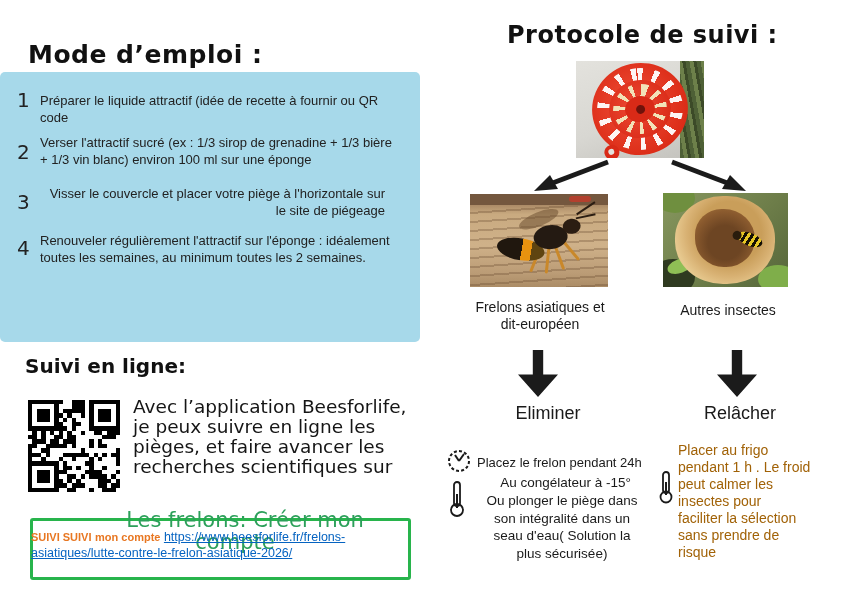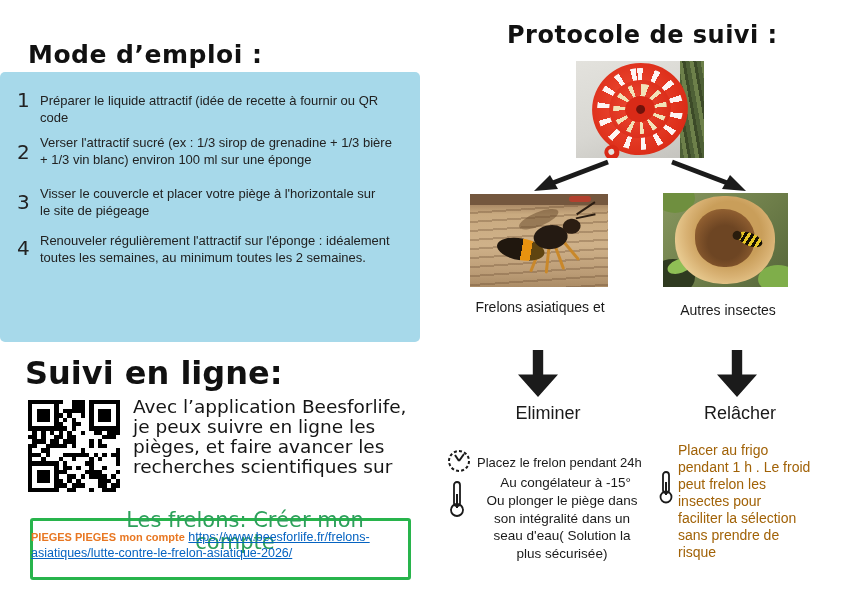--- a/index.html
+++ b/index.html
@@ -5,21 +5,21 @@
   html,body{margin:0;padding:0;background:#fff;}
   #page{position:relative;width:842px;height:595px;background:#fff;overflow:hidden;
         font-family:"Liberation Sans",sans-serif;color:#1a1a1a;border-radius:28px;}
   .abs{position:absolute;}
   .gothic{font-family:"DejaVu Sans",sans-serif;}
   
   .h-main{font-weight:bold;font-size:25px;letter-spacing:.5px;color:#111;}
   .blue-panel{left:0;top:72px;width:420px;height:270px;background:#a7d9ea;border-radius:5px;}
   .step-num{font-size:20px;color:#222;font-family:"DejaVu Sans",sans-serif;}
   .step-text{font-size:13px;line-height:17px;color:#222;}
-  .h-online{font-weight:bold;font-size:32px;color:#111;}
+  .h-online{font-weight:bold;font-size:20px;color:#111;}
   .qr-box{left:28px;top:398px;width:92px;height:96px;}
   .para{font-size:18.5px;line-height:20px;color:#151515;}
   .green-big{font-size:21px;color:#2ca05a;text-align:center;z-index:1;}
   .green-box{left:30px;top:518px;width:375px;height:56px;border:3px solid #28b44c;border-radius:3px;background:transparent;z-index:0;}
   .box-line{left:31px;top:529px;width:372px;z-index:2;font-size:12.5px;line-height:16px;}
   .tag-orange{color:#e87722;font-weight:bold;font-size:11px;}
   .link{color:#0563c1;text-decoration:underline;}
   
   .photo{overflow:hidden;}
   .label{font-size:14px;line-height:17px;text-align:center;color:#1a1a1a;}
@@ -82,21 +82,21 @@
 
   <div class="abs blue-panel"></div>
 
   <div class="abs step-num" style="left:17px;top:88px;">1</div>
   <div class="abs step-text" style="left:40px;top:92px;width:345px;">Préparer le liquide attractif (idée de recette à fournir ou QR code</div>
 
   <div class="abs step-num" style="left:17px;top:140px;">2</div>
   <div class="abs step-text" style="left:40px;top:134px;width:355px;">Verser l'attractif sucré (ex : 1/3 sirop de grenadine + 1/3 bière + 1/3 vin blanc) environ 100 ml sur une éponge</div>
 
   <div class="abs step-num" style="left:17px;top:190px;">3</div>
-  <div class="abs step-text" style="left:40px;top:185px;width:345px;">Visser le couvercle et placer votre piège à l'horizontale sur le site de piégeage</div>
+  <div class="abs step-text" style="left:40px;top:185px;width:345px;text-align:right;">Visser le couvercle et placer votre piège à l'horizontale sur le site de piégeage</div>
 
   <div class="abs step-num" style="left:17px;top:236px;">4</div>
   <div class="abs step-text" style="left:40px;top:232px;width:355px;">Renouveler régulièrement l'attractif sur l'éponge : idéalement toutes les semaines, au minimum toutes les 2 semaines.</div>
 
   <div class="abs h-online gothic" style="left:25px;top:354px;">Suivi en ligne:</div>
 
   <div class="abs qr-box"><svg width="100%" height="100%" viewBox="0 0 21 21" shape-rendering="crispEdges" fill="#000">
         <rect x="0" y="0" width="1" height="1"></rect>
         <rect x="1" y="0" width="1" height="1"></rect>
         <rect x="2" y="0" width="1" height="1"></rect>
@@ -335,21 +335,21 @@
         <rect x="19" y="20" width="1" height="1"></rect>
       </svg></div>
 
   <div class="abs para gothic" style="left:133px;top:397px;width:284px;">Avec l’application Beesforlife, je peux suivre en ligne les pièges, et faire avancer les recherches scientifiques sur</div>
 
   <div class="abs green-big gothic" style="left:90px;top:508px;width:310px;">Les frelons: Créer mon</div>
   <div class="abs green-big gothic" style="left:85px;top:530px;width:300px;">compte</div>
 
   <div class="abs green-box"></div>
   <div class="abs box-line">
-    <span class="tag-orange">PIEGES PIEGES</span>
+    <span class="tag-orange">SUIVI SUIVI</span>
     <span class="tag-orange">mon compte</span>
     <span class="link">https://www.beesforlife.fr/frelons-</span><br>
     <span class="link">asiatiques/lutte-contre-le-frelon-asiatique-2026/</span>
   </div>
 
   <div class="abs h-main gothic" style="left:507px;top:21px;font-size:24px;">Protocole de suivi :</div>
 
   <div class="abs photo trap-bg">
     <div class="trap-green"></div>
     <div class="trap-disc">
@@ -398,20 +398,21 @@
       <div class="hollow">
         <div class="wasp">
             <div class="wasp-head"></div>
           </div>
       </div>
     </div>
   </div>
 
   <div class="abs label" style="left:462px;top:299px;width:156px;">
     <div>Frelons asiatiques et</div>
+    <div>dit-européen</div>
   </div>
   <div class="abs label" style="left:655px;top:302px;width:146px;">Autres insectes</div>
 
   <div class="abs down-arrow" style="left:518px;top:350px;"></div>
   <div class="abs down-arrow" style="left:717px;top:350px;"></div>
 
   <div class="abs big-title" style="left:478px;top:403px;width:140px;">Eliminer</div>
 
   <svg class="abs" style="left:446px;top:448px;" width="26" height="26" viewBox="0 0 26 26">
     <circle cx="13" cy="13" r="10" fill="none" stroke="#1a1a1a" stroke-width="2" stroke-dasharray="3 2.2"></circle>
@@ -436,20 +437,20 @@
   <div class="abs big-title" style="left:670px;top:403px;width:140px;">Relâcher</div>
 
   <svg class="abs" style="left:658px;top:470px;" width="16" height="34" viewBox="0 0 16 34">
     <rect x="5" y="2" width="6" height="21" rx="3" fill="none" stroke="#1a1a1a" stroke-width="1.8"></rect>
     <circle cx="8" cy="27" r="5.5" fill="none" stroke="#1a1a1a" stroke-width="1.8"></circle>
     <line x1="8" y1="12" x2="8" y2="25" stroke="#1a1a1a" stroke-width="2"></line>
   </svg>
   <div class="abs rel-text" style="left:678px;top:442px;width:138px;">
     <div>Placer au frigo</div>
     <div>pendant 1 h . Le froid</div>
-    <div>peut frelon les</div>
+    <div>peut calmer les</div>
     <div>insectes pour</div>
     <div>faciliter la sélection</div>
     <div>sans prendre de</div>
     <div>risque</div>
   </div>
 
 </div>
 
 </body></html>

